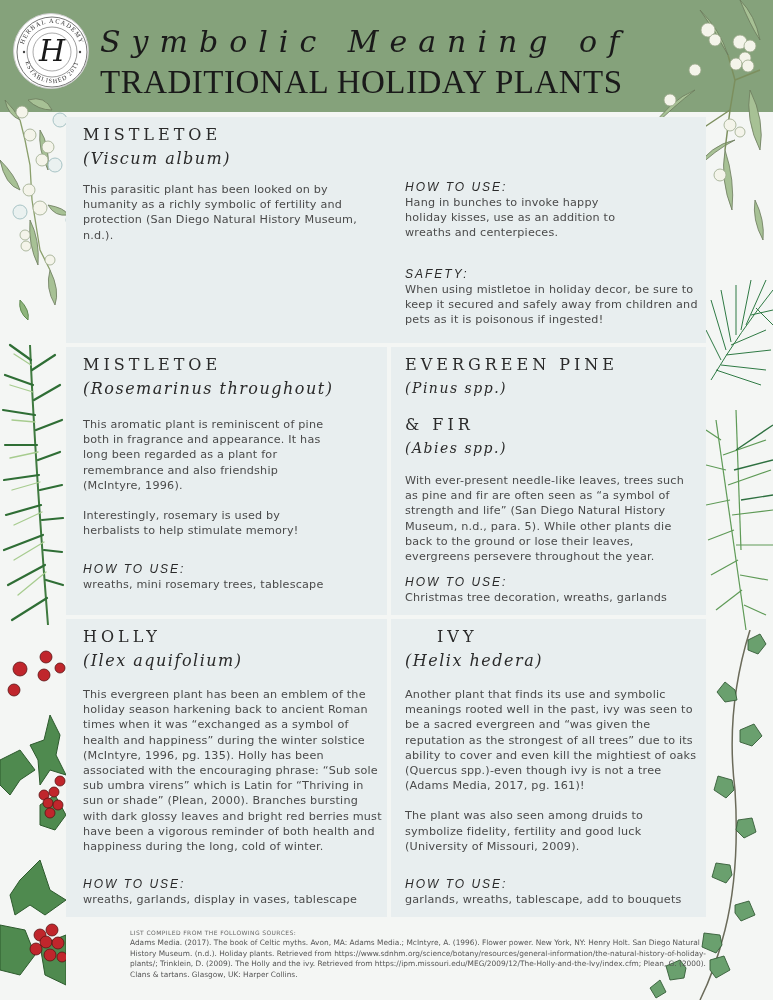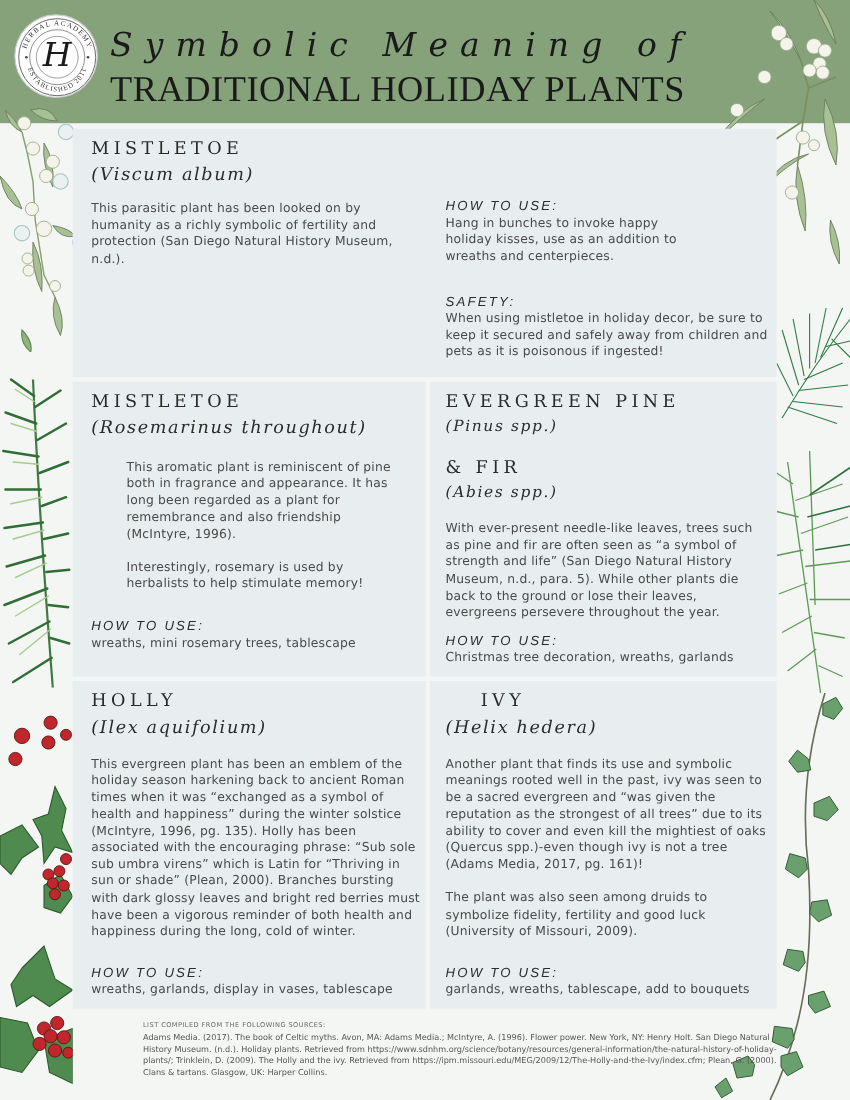--- a/index.html
+++ b/index.html
@@ -259,21 +259,21 @@
   </div>
   <div class="htu" style="left:339px;top:63px;">HOW TO USE:</div>
   <div class="use" style="left:339px;top:78px;width:220px;">Hang in bunches to invoke happy holiday kisses, use as an addition to wreaths and centerpieces.</div>
   <div class="htu" style="left:339px;top:150px;">SAFETY:</div>
   <div class="use" style="left:339px;top:165px;width:295px;">When using mistletoe in holiday decor, be sure to keep it secured and safely away from children and pets as it is poisonous if ingested!</div>
 </div>
 
 <div class="panel p-rosemary">
   <div class="name" style="left:17px;top:8px;">MISTLETOE</div>
   <div class="sci" style="left:17px;top:32px;">(Rosemarinus throughout)</div>
-  <div class="body" style="left:17px;top:70px;width:245px;margin-left:32px;">
+  <div class="body" style="left:17px;top:70px;width:245px;">
     <p>This aromatic plant is reminiscent of pine both in fragrance and appearance. It has long been regarded as a plant for remembrance and also friendship (McIntyre, 1996).</p>
     <p>Interestingly, rosemary is used by herbalists to help stimulate memory!</p>
   </div>
   <div class="htu" style="left:17px;top:215px;">HOW TO USE:</div>
   <div class="use" style="left:17px;top:230px;width:290px;">wreaths, mini rosemary trees, tablescape</div>
 </div>
 
 <div class="panel p-pine">
   <div class="name" style="left:14px;top:8px;">EVERGREEN PINE</div>
   <div class="sci" style="left:14px;top:33px;font-size:14px;">(Pinus spp.)</div>

